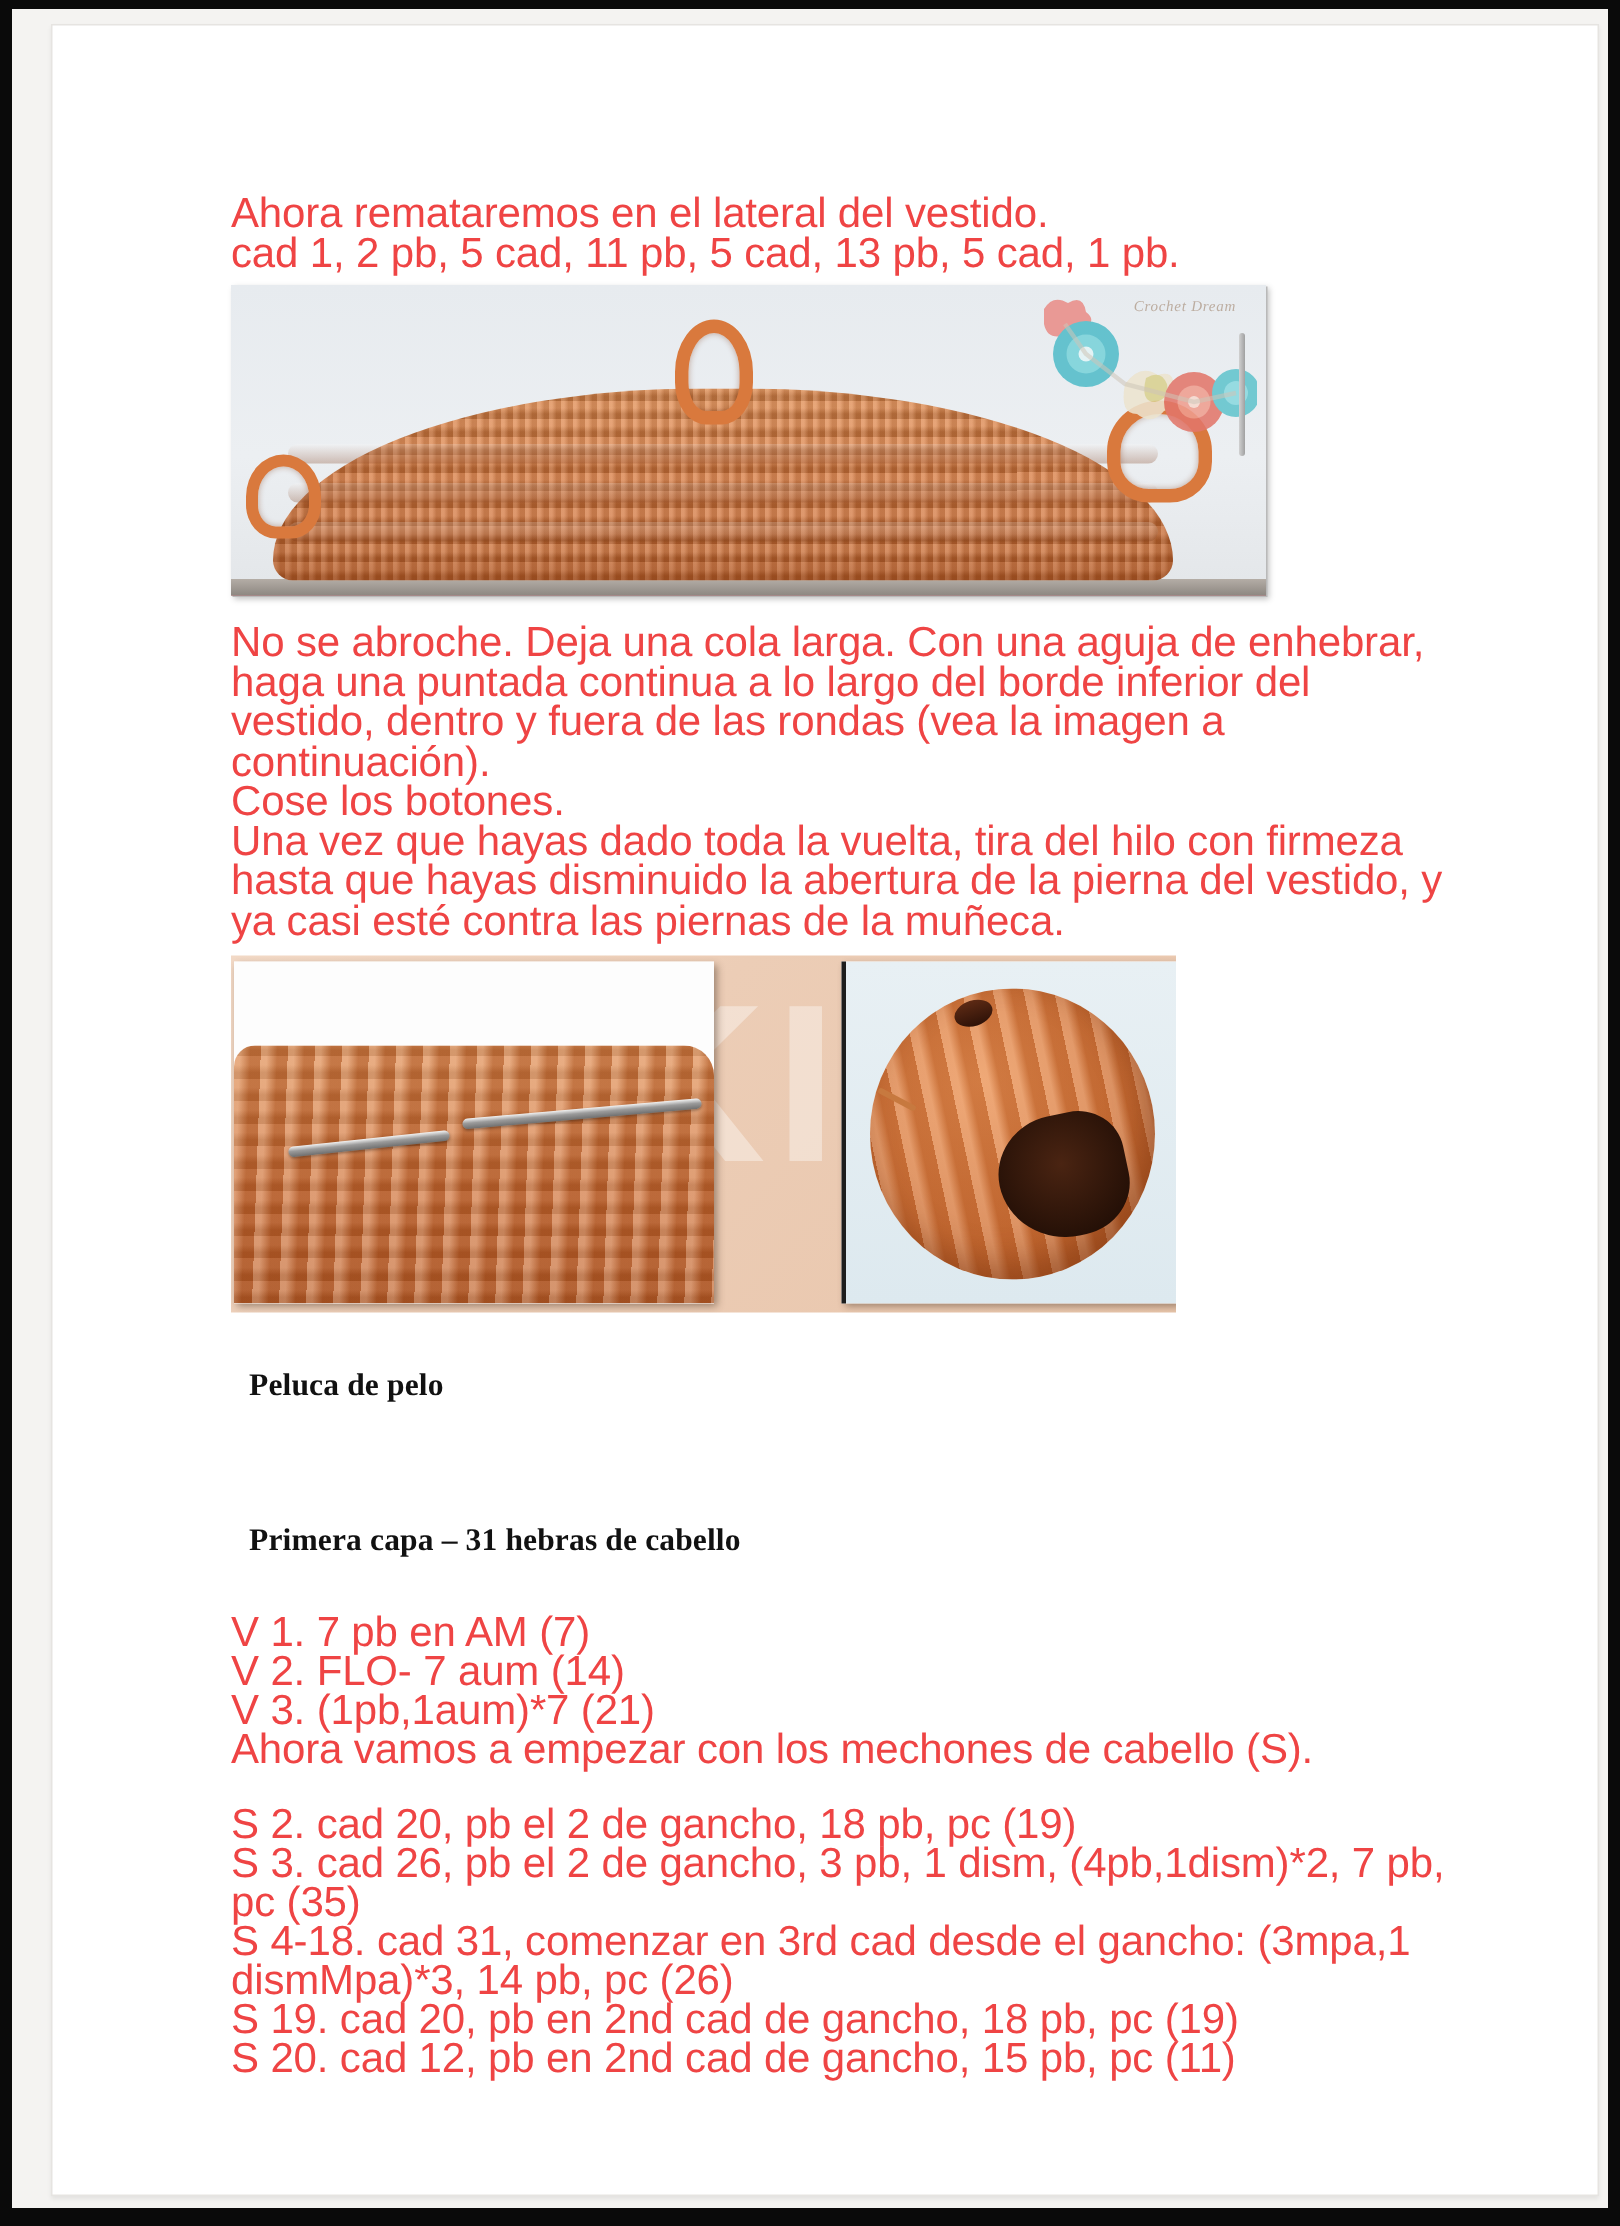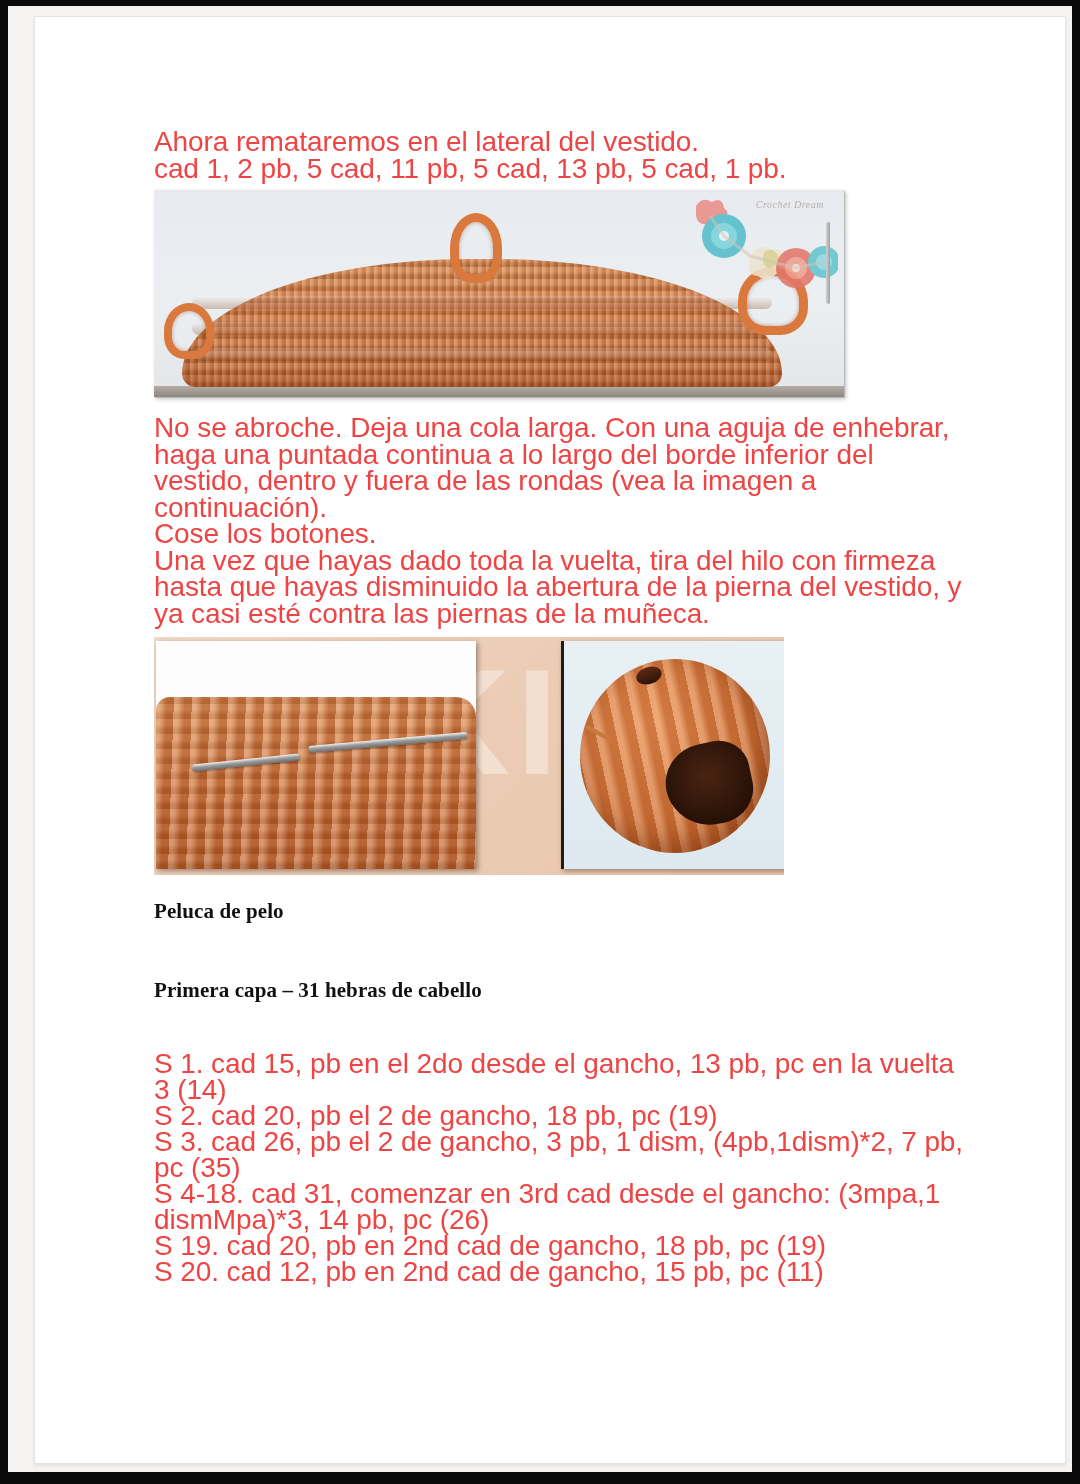--- a/index.html
+++ b/index.html
@@ -64,21 +64,21 @@
   .para.tight { line-height: 26px; }
   .spacer-18 { height: 18px; }
   .spacer-24 { height: 24px; }
   .spacer-30 { height: 30px; }
 
   h2.heading {
     font-family: "Liberation Serif", serif;
     font-size: 21px;
     font-weight: bold;
     color: #111111;
-    margin: 0;
+    margin: 12px;
     letter-spacing: 0.1px;
   }
 
   
   .fig1-wrap {
     position: relative;
     width: 690px;
     height: 207px;
     margin-top: 8px;
     background: #7f1d1d;
@@ -378,25 +378,30 @@
 
         <div class="spacer-24"></div>
 
 
         <div class="spacer-30"></div>
 
         <h2 class="heading">Primera capa – 31 hebras de cabello</h2>
 
         <div class="spacer-24"></div>
 
+        <div>
+          <p class="para tight">V 1. 7 pb en AM (7)</p>
+          <p class="para tight">V 2. FLO- 7 aum (14)</p>
+          <p class="para tight">V 3. (1pb,1aum)*7 (21)</p>
+          <p class="para tight">Ahora vamos a empezar con los mechones de cabello (S).</p>
+        </div>
 
         <div class="spacer-24"></div>
 
         <div>
-          <p class="para tight">S 1. cad 15, pb en el 2do desde el gancho, 13 pb, pc en la vuelta 3 (14)</p>
           <p class="para tight">S 2. cad 20, pb el 2 de gancho, 18 pb, pc (19)</p>
           <p class="para tight">S 3. cad 26, pb el 2 de gancho, 3 pb, 1 dism, (4pb,1dism)*2, 7 pb, pc (35)</p>
           <p class="para tight">S 4-18. cad 31, comenzar en 3rd cad desde el gancho: (3mpa,1 dismMpa)*3, 14 pb, pc (26)</p>
           <p class="para tight">S 19. cad 20, pb en 2nd cad de gancho, 18 pb, pc (19)</p>
           <p class="para tight">S 20. cad 12, pb en 2nd cad de gancho, 15 pb, pc (11)</p>
         </div>
 
       </div>
     </div>
   </div>

